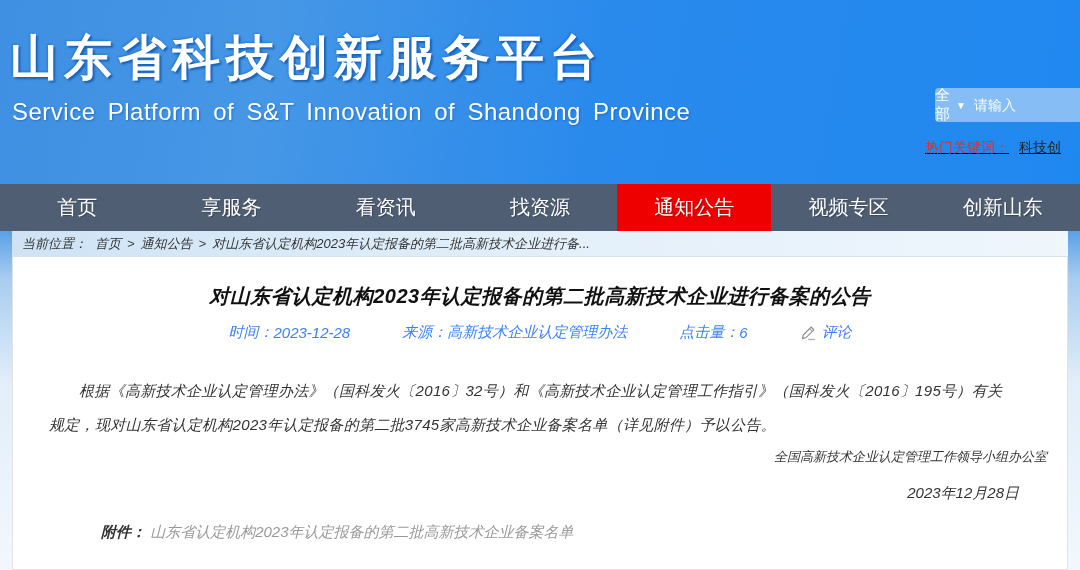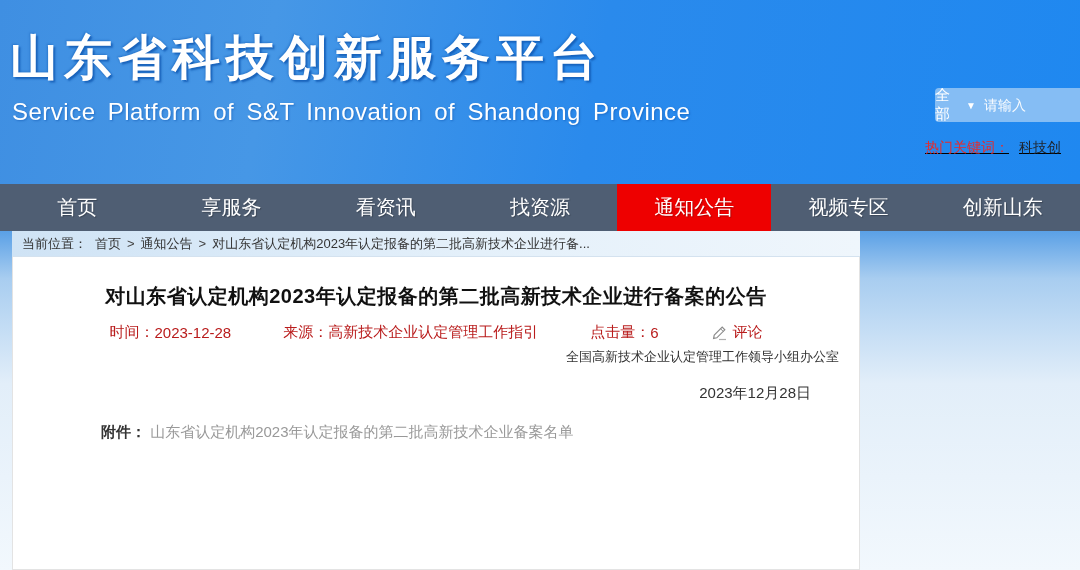--- a/index.html
+++ b/index.html
@@ -13,21 +13,21 @@
     font-size:48px; font-weight:bold; letter-spacing:6px;
     text-shadow:2px 2px 2px rgba(18,90,180,.85), -1px -1px 2px rgba(18,90,180,.45); }
   .site-subtitle { position:absolute; left:12px; top:98px; color:#fff;
     font-size:24px; word-spacing:5px; letter-spacing:.5px;
     text-shadow:1px 1px 2px rgba(18,90,180,.6); }
 
   .search-bar { position:absolute; top:88px; left:935px; width:145px; height:34px;
     display:flex; align-items:stretch; background:#85bdf4;
     border-radius:4px 0 0 4px; overflow:hidden; }
   .search-cat { width:97px; display:flex; align-items:center; justify-content:center;
-    gap:16px; color:#fff; font-size:15px; cursor:pointer; }
+    gap:6px; color:#fff; font-size:15px; cursor:pointer; }
   .search-cat .arr { font-size:10px; }
   .search-div { width:2px; background:rgba(255,255,255,.65); margin:4px 0; }
   .search-input { flex:1; border:none; outline:none; background:#85bdf4;
     color:#fff; font-size:14px; padding-left:8px; }
   .search-input::placeholder { color:#fff; opacity:.95; }
 
   .hot-line { position:absolute; top:139px; left:925px; width:155px; height:20px;
     white-space:nowrap; overflow:hidden; font-size:14px;text-decoration:underline; }
   .hot-label { color:#e62b2b; }
   .hot-words { color:#1f2329; margin-left:10px; }
@@ -35,37 +35,37 @@
   
   .nav { width:1080px; height:47px; background:#4f5e73; display:flex; }
   .nav-item { flex:1; display:flex; align-items:center; justify-content:center;
     color:#fff; font-size:20px; cursor:pointer;
     text-shadow:1px 1px 1px rgba(0,0,0,.25); }
   .nav-item.active { background:#ee0000; }
 
   
   .page-bg { position:relative; width:1080px; height:339px;
     background:linear-gradient(180deg,#5aa0e6 0%,#a8cdf0 14%,#e2eef9 45%,#f2f8fd 100%); }
-  .content-col { position:absolute; left:12px; top:0; width:848px; height:339px; }
+  .content-col { position:absolute; left:12px; top:0; width:1056px; height:339px;font-style:italic; }
 
   .breadcrumb { height:26px; display:flex; align-items:center; padding-left:10px;
     font-size:13px; color:#333; white-space:nowrap; overflow:hidden;
     background:linear-gradient(90deg,#cfe3f5 0%,#e4f0fa 55%,#eff6fc 100%);
     border-bottom:1px solid #d4e2ef; }
   .breadcrumb a { color:#333; text-decoration:none; cursor:pointer; }
   .crumb-sep { margin:0 6px; color:#444; }
   .breadcrumb .label { margin-right:8px; }
 
   
   .panel { background:#fff; border:1px solid #e3e3e3; border-top:none;
     height:313px; padding-top:26px; overflow:hidden; }
   .art-title { text-align:center; font-size:20px; font-weight:bold; color:#111;
     letter-spacing:.5px; }
   .meta { margin-top:13px; display:flex; justify-content:center; align-items:center;
-    font-size:15px; color:#b91c1c; }
+    font-size:15px; color:#3b82f6; }
   .meta .m-item { margin:0 26px; display:flex; align-items:center; }
   .meta .pencil { margin-right:5px; display:inline-flex; }
   .body-text { margin:32px 58px 0 36px; font-size:15px; line-height:34px;
     color:#333; text-indent:2em; letter-spacing:.3px; }
   .signature { margin:6px 20px 0 0; text-align:right; font-size:13px; color:#333; }
   .sign-date { margin:18px 48px 0 0; text-align:right; font-size:15px; color:#333; }
   .attachment { margin:20px 0 8px 88px; font-size:15px; }
   .attachment .att-label { color:#333; font-weight:bold; }
   .attachment a { color:#999; text-decoration:none; cursor:pointer; }
 </style>
@@ -115,38 +115,39 @@
     <div class="panel">
       <div class="art-title">对山东省认定机构2023年认定报备的第二批高新技术企业进行备案的公告</div>
 
       <div class="meta">
         <span class="m-item">
           <span>时间：</span>
           <span>2023-12-28</span>
         </span>
         <span class="m-item">
           <span>来源：</span>
-          <span>高新技术企业认定管理工作指引</span>
+          <span>高新技术企业认定管理办法</span>
         </span>
         <span class="m-item">
           <span>点击量：</span>
           <span>6</span>
         </span>
         <span class="m-item">
           <span class="pencil">
             <svg width="17" height="17" viewBox="0 0 17 17">
               <path d="M3.2 11.2 L11.2 3.2 L13.8 5.8 L5.8 13.8 L2.6 14.4 Z" fill="none" stroke="#8a8a8a" stroke-width="1.2"></path>
               <line x1="9.6" y1="4.8" x2="12.2" y2="7.4" stroke="#8a8a8a" stroke-width="1"></line>
               <line x1="8" y1="15.5" x2="15" y2="15.5" stroke="#b0b0b0" stroke-width="1.2"></line>
             </svg>
           </span>
           <span>评论</span>
         </span>
       </div>
 
+      <div class="body-text">根据《高新技术企业认定管理办法》（国科发火〔2016〕32号）和《高新技术企业认定管理工作指引》（国科发火〔2016〕195号）有关规定，现对山东省认定机构2023年认定报备的第二批3745家高新技术企业备案名单（详见附件）予以公告。</div>
 
       <div class="signature">全国高新技术企业认定管理工作领导小组办公室</div>
       <div class="sign-date">2023年12月28日</div>
 
       <div class="attachment">
         <span class="att-label">附件：</span>
         <a>山东省认定机构2023年认定报备的第二批高新技术企业备案名单</a>
       </div>
     </div>
 

